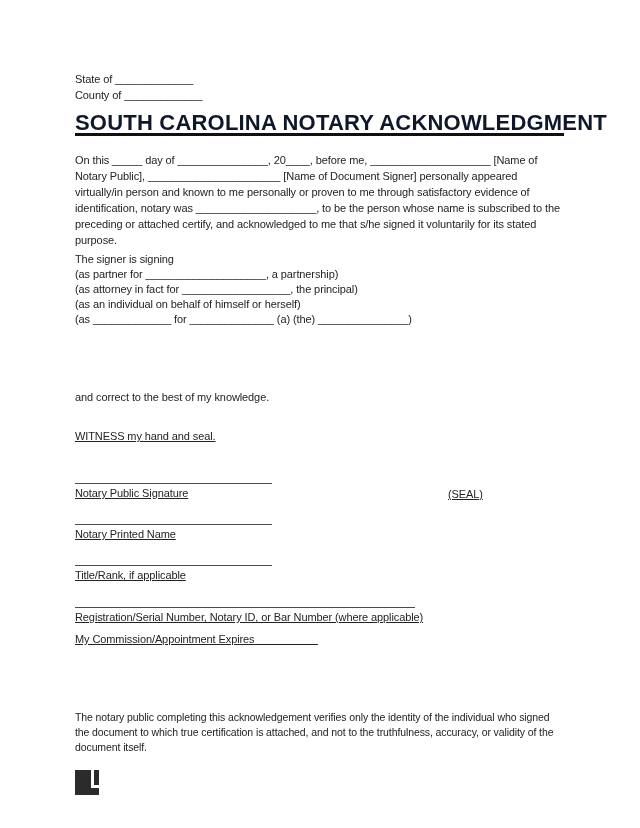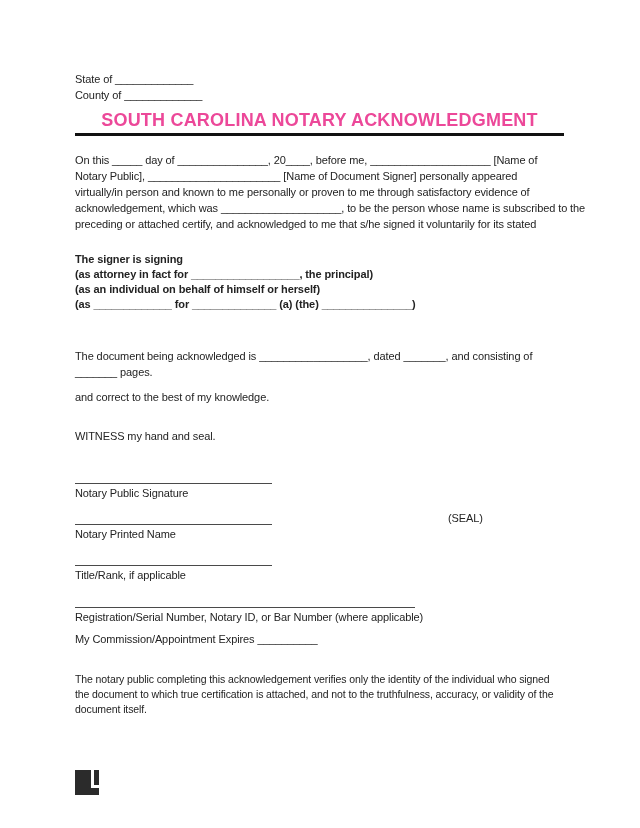--- a/index.html
+++ b/index.html
@@ -7,37 +7,37 @@
     position: relative;
     width: 640px;
     height: 828px;
     background: #ffffff;
     font-family: "Liberation Sans", "DejaVu Sans", sans-serif;
     color: #232323;
     overflow: hidden;
   }
   .block { position: absolute; left: 75px; }
   .ln { line-height: 16px; font-size: 11px; white-space: nowrap; letter-spacing: -0.1px; }
-  .ln15 { line-height: 15px; font-weight: bold; }
+  .ln15 { line-height: 15px; }
   .title {
     position: absolute; left: 75px; top: 110px; width: 489px;
-    text-align: center; font-weight: bold; font-size: 18px; color: #ec4899;
+    text-align: center; font-weight: bold; font-size: 22px; color: #0f172a;
     letter-spacing: 0.2px; white-space: nowrap;
   }
   .title-rule {
     position: absolute; left: 75px; top: 133px; width: 489px; height: 3px;
     background: #111111;
   }
   .hline {
     position: absolute; left: 75px; height: 0;
     border-top: 1px solid #4a4a4a;
   }
   .lbl {
     position: absolute; left: 75px; font-size: 11px; line-height: 13px;
-    white-space: nowrap; letter-spacing: -0.1px;
+    white-space: nowrap; letter-spacing: -0.1px; text-decoration: underline;
   }
   .footer-ln { line-height: 15px; font-size: 10.5px; white-space: nowrap; letter-spacing: -0.1px; }
   .logo { position: absolute; left: 75px; top: 770px; width: 24px; height: 25px; }
 </style>
 </head>
 <body>
 
 <div class="page">
 
   <div class="block" style="top:71px">
@@ -45,58 +45,56 @@
     <div class="ln">County of _____________</div>
   </div>
 
   <div class="title">SOUTH CAROLINA NOTARY ACKNOWLEDGMENT</div>
   <div class="title-rule"></div>
 
   <div class="block" style="top:152px">
     <div class="ln">On this _____ day of _______________, 20____, before me, ____________________ [Name of</div>
     <div class="ln">Notary Public], ______________________ [Name of Document Signer] personally appeared</div>
     <div class="ln">virtually/in person and known to me personally or proven to me through satisfactory evidence of</div>
-    <div class="ln">acknowledgement, which was ____________________, to be the person whose name is subscribed to the</div>
+    <div class="ln">identification, notary was ____________________, to be the person whose name is subscribed to the</div>
     <div class="ln">preceding or attached certify, and acknowledged to me that s/he signed it voluntarily for its stated</div>
+    <div class="ln">purpose.</div>
   </div>
 
   <div class="block" style="top:252px">
     <div class="ln ln15">The signer is signing</div>
+    <div class="ln ln15">(as partner for ____________________, a partnership)</div>
     <div class="ln ln15">(as attorney in fact for __________________, the principal)</div>
     <div class="ln ln15">(as an individual on behalf of himself or herself)</div>
     <div class="ln ln15">(as _____________ for ______________ (a) (the) _______________)</div>
   </div>
 
-  <div class="block" style="top:348px">
-    <div class="ln">The document being acknowledged is __________________, dated _______, and consisting of</div>
-    <div class="ln">_______ pages.</div>
-  </div>
 
   <div class="block" style="top:389px">
     <div class="ln">and correct to the best of my knowledge.</div>
   </div>
 
   <div class="lbl" style="top:430px">WITNESS my hand and seal.</div>
 
   <div class="hline" style="top:483px;width:197px"></div>
   <div class="lbl" style="top:487px">Notary Public Signature</div>
 
   <div class="hline" style="top:524px;width:197px"></div>
   <div class="lbl" style="top:528px">Notary Printed Name</div>
-  <div class="lbl" style="left:448px;top:512px">(SEAL)</div>
+  <div class="lbl" style="left:448px;top:488px">(SEAL)</div>
 
   <div class="hline" style="top:565px;width:197px"></div>
   <div class="lbl" style="top:569px">Title/Rank, if applicable</div>
 
   <div class="hline" style="top:607px;width:340px"></div>
   <div class="lbl" style="top:611px">Registration/Serial Number, Notary ID, or Bar Number (where applicable)</div>
 
   <div class="lbl" style="top:633px">My Commission/Appointment Expires __________</div>
 
-  <div class="block" style="top:672px">
+  <div class="block" style="top:710px">
     <div class="footer-ln">The notary public completing this acknowledgement verifies only the identity of the individual who signed</div>
     <div class="footer-ln">the document to which true certification is attached, and not to the truthfulness, accuracy, or validity of the</div>
     <div class="footer-ln">document itself.</div>
   </div>
 
   <div class="logo">
     <svg width="24" height="25" viewBox="0 0 24 25" xmlns="http://www.w3.org/2000/svg">
       <rect x="0" y="0" width="24" height="25" fill="#2b2b2b"></rect>
       <rect x="16" y="0" width="3" height="18" fill="#ffffff"></rect>
       <rect x="16" y="15" width="8" height="3" fill="#ffffff"></rect>

